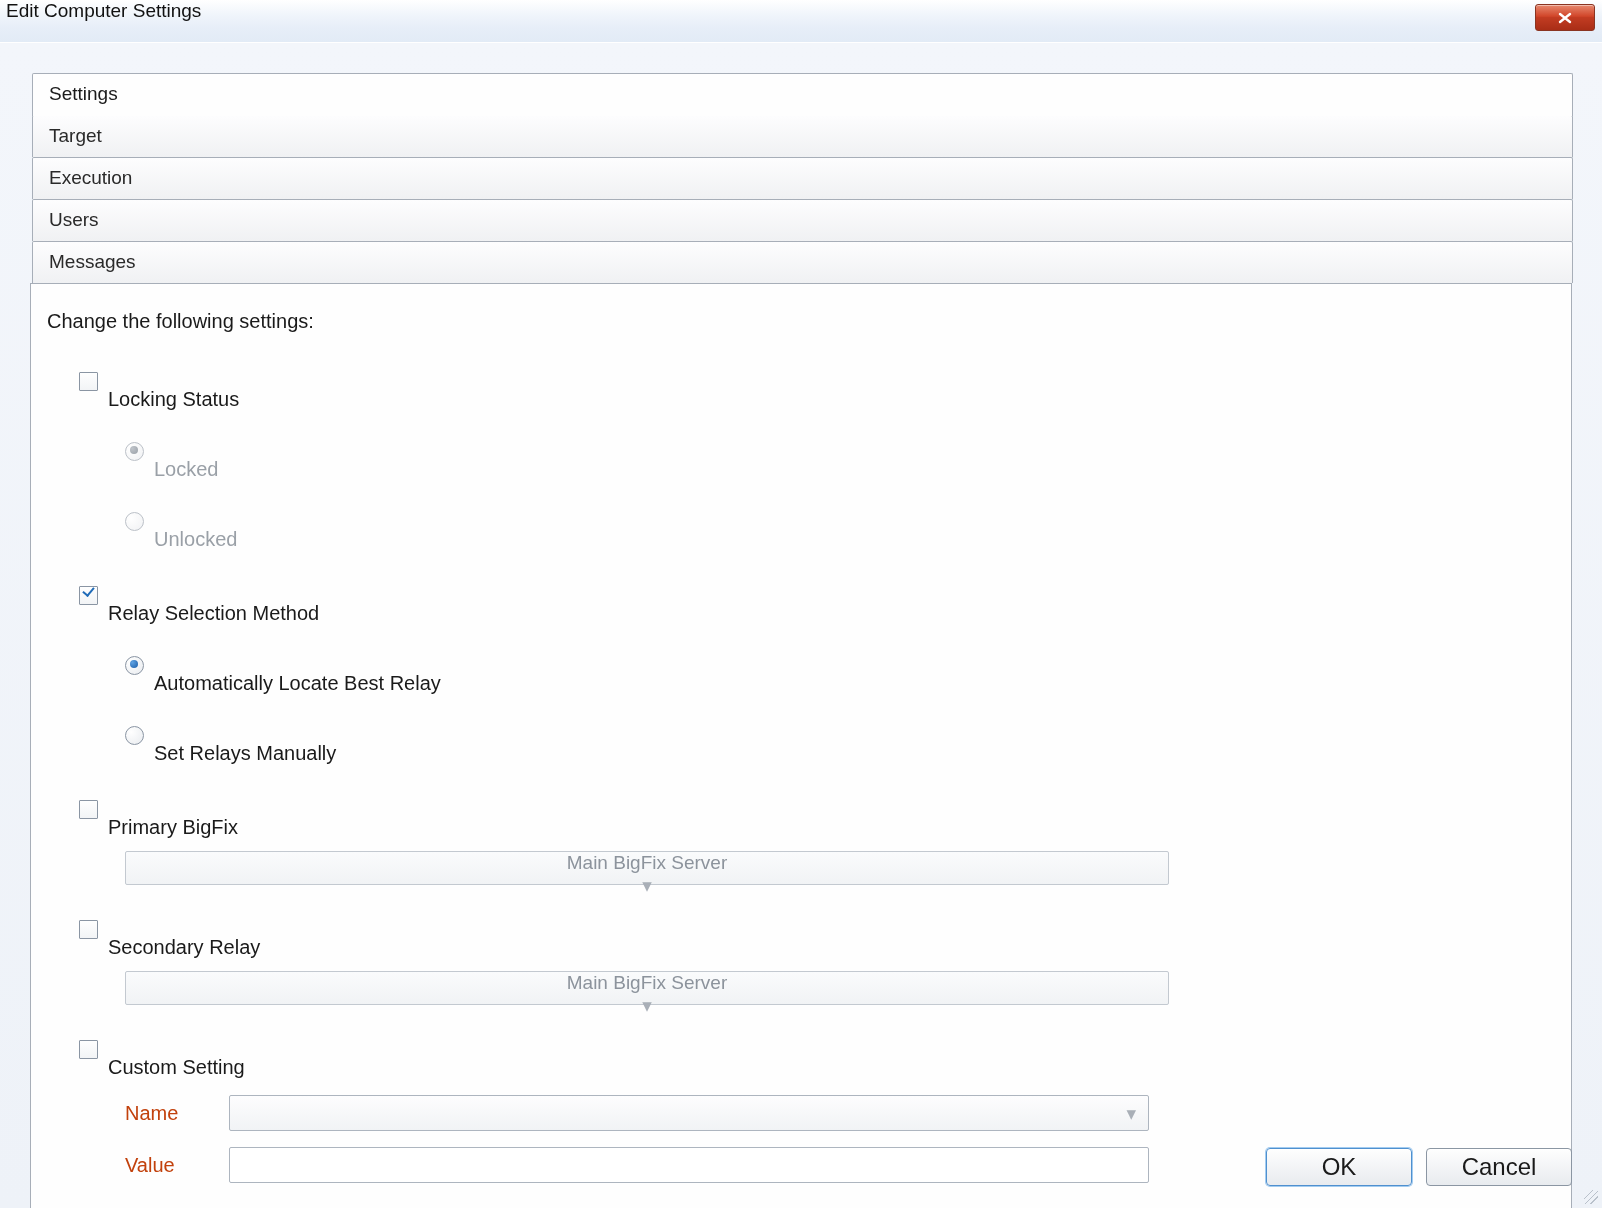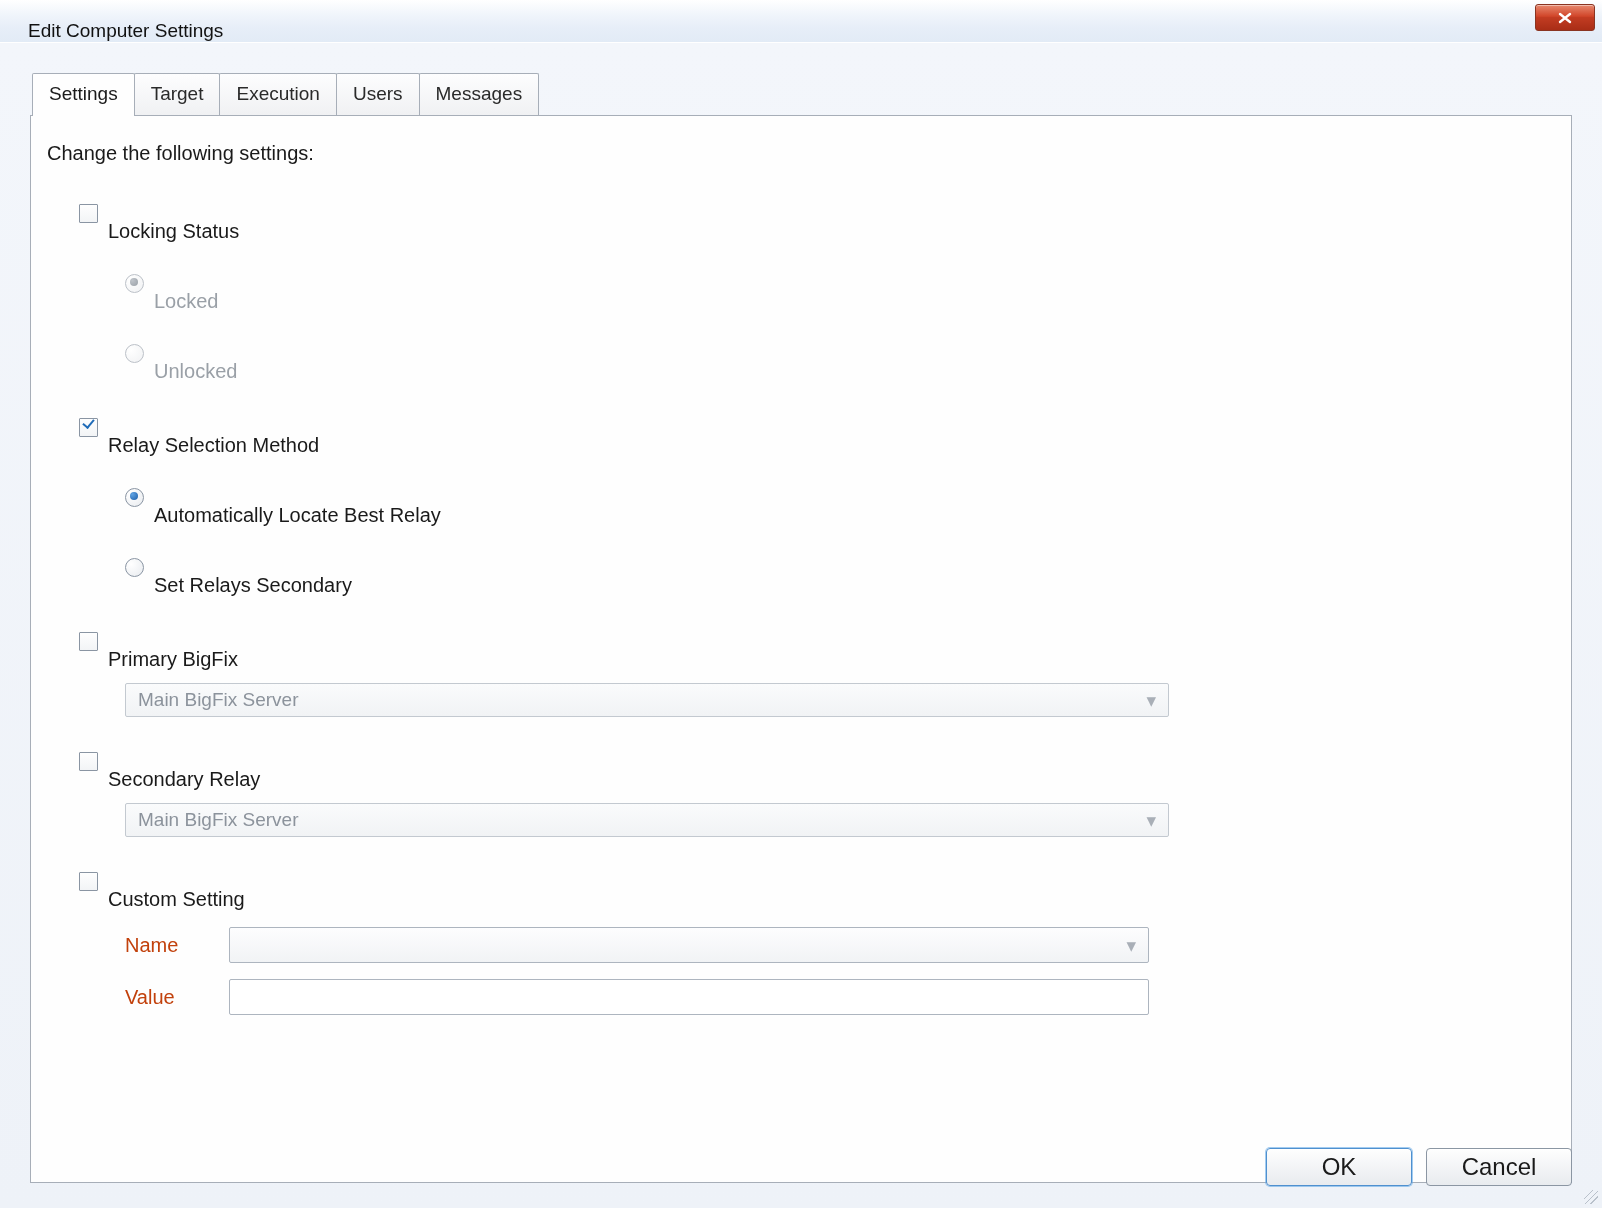--- a/index.html
+++ b/index.html
@@ -14,22 +14,22 @@
     overflow: hidden;
   }
 
   
   .titlebar {
     height: 42px;
     background: linear-gradient(#ffffff, #f0f5fb 35%, #e7eef8 65%, #e2ebf6);
     border-bottom: 1px solid #b8c9dd;
     position: relative;
     display: flex;
-    align-items: flex-end;
-    padding-left: 28px;
+    align-items: flex-start;
+    padding-left: 6px;
   }
   .titlebar .title {
     font-size: 19px;
     color: #111;
   }
   .close-btn {
     position: absolute;
     right: 7px;
     top: 4px;
     width: 58px;
@@ -55,20 +55,21 @@
     background: linear-gradient(#f3f6fb, #eef2f8);
     border-top: 1px solid #fff;
     padding: 30px 30px 90px 30px;
     box-sizing: border-box;
   }
 
   
   .tabs {
     display: flex;
     margin-left: 2px;
+    flex-direction: column;
   }
   .tab {
     padding: 9px 16px 10px 16px;
     border: 1px solid #a7aeb8;
     border-bottom: none;
     background: linear-gradient(#fdfdfe, #f0f1f3);
     margin-right: -1px;
     font-size: 19px;
     color: #1a1a1a;
     position: relative;
@@ -186,20 +187,21 @@
     align-items: center;
     justify-content: space-between;
     padding: 0 12px;
     box-sizing: border-box;
     border-radius: 2px;
   }
   .combo.disabled {
     color: #8c939c;
     border-color: #c3c9d0;
     background: linear-gradient(#fafbfc, #f1f3f5);
+    flex-direction: column;
   }
   .combo .arrow { color:#666; }
   .combo.disabled .arrow { color:#a9afb7; }
 
   .form-row {
     display: flex;
     align-items: center;
     margin-left: 46px;
     margin-top: 16px;
   }
@@ -306,21 +308,21 @@
         <div class="chk checked"></div>
         <span class="lbl">Relay Selection Method</span>
       </div>
       <div class="radios">
         <div class="radio-row">
           <div class="radio selected"></div>
           <span class="lbl">Automatically Locate Best Relay</span>
         </div>
         <div class="radio-row">
           <div class="radio"></div>
-          <span class="lbl">Set Relays Secondary</span>
+          <span class="lbl">Set Relays Manually</span>
         </div>
       </div>
     </div>
 
     <div class="section">
       <div class="chk-row">
         <div class="chk"></div>
         <span class="lbl">Primary BigFix</span>
       </div>
       <div class="combo-wrap">

